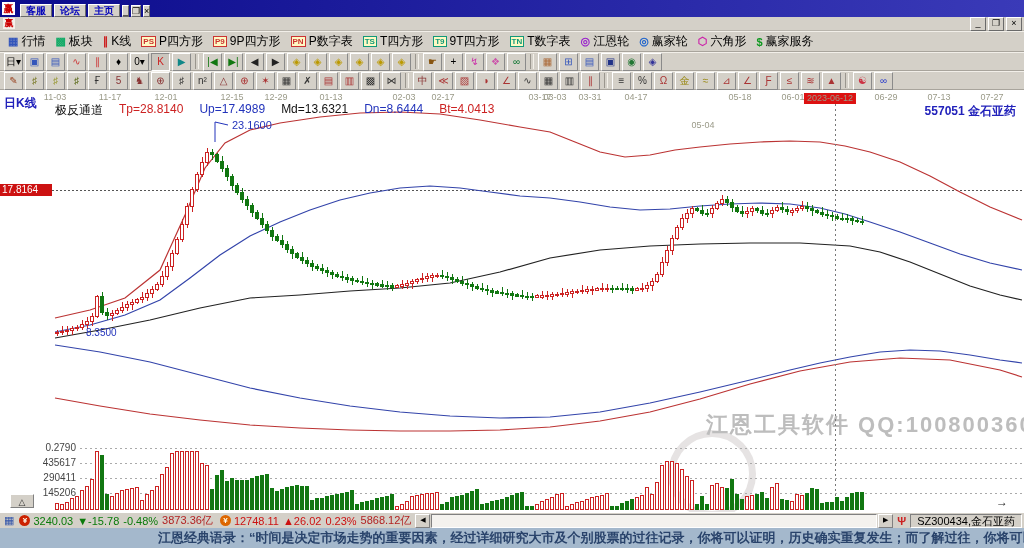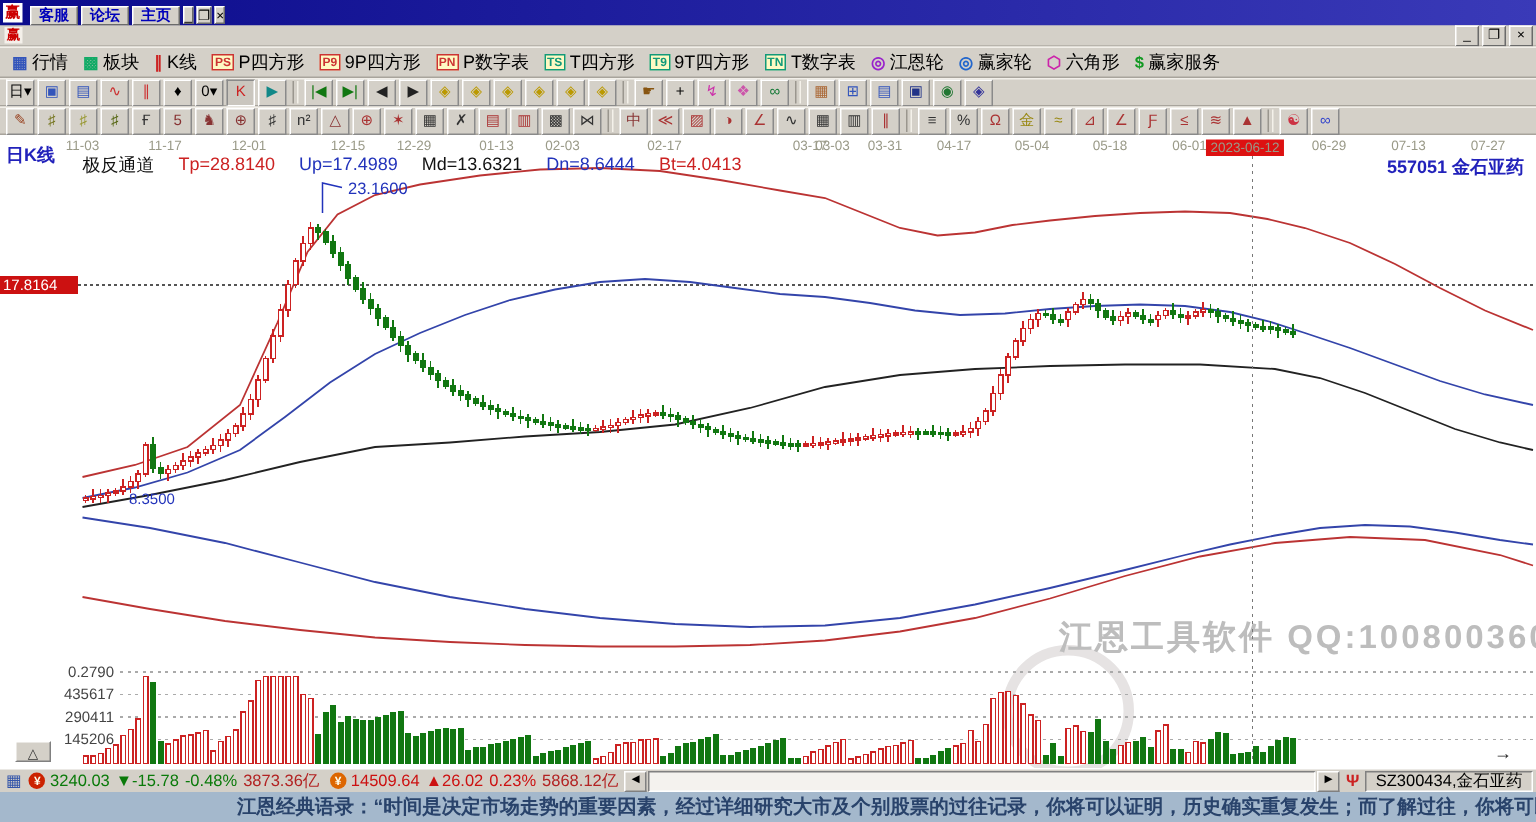--- a/index.html
+++ b/index.html
@@ -736,27 +736,27 @@
         <text x="996" y="506" fill="#222" font-size="12" font-family="Liberation Sans, sans-serif" text-anchor="start">→</text>
       </svg>
     <div class="pane-label">日K线</div>
     <div class="dates" id="dateRow">
         <span style="left: 55px;">11-03</span>
         <span style="left: 110px;">11-17</span>
         <span style="left: 166px;">12-01</span>
         <span style="left: 220px; margin-left: 12px;">12-15</span>
         <span style="left: 276px;">12-29</span>
         <span style="left: 331px;">01-13</span>
-        <span style="left: 375px;">02-03</span>
+        <span style="left: 404px;">02-03</span>
         <span style="left: 443px;">02-17</span>
         <span style="left: 523px; margin-left: 32px;">03-03</span>
         <span style="left: 540px;">03-17</span>
         <span style="left: 590px;">03-31</span>
         <span style="left: 636px;">04-17</span>
-        <span style="left: 688px;">05-04</span>
+        <span style="left: 703px; margin-top: 28px;">05-04</span>
         <span style="left: 740px;">05-18</span>
         <span style="left: 793px;">06-01</span>
         <span style="left: 886px;">06-29</span>
         <span style="left: 939px;">07-13</span>
         <span style="left: 992px;">07-27</span>
         <span class="date-chip" style="left: 830px;">2023-06-12</span>
       </div>
     <div class="legend" id="legendRow">
         <span style="color: rgb(17, 17, 17);">极反通道</span>
         <span style="color: rgb(204, 34, 34);">Tp=28.8140</span>
@@ -770,21 +770,21 @@
   </div>
 
   <div class="statusbar">
     <span class="sb-ico">▦</span>
     <span class="coin c1">¥</span>
     <span class="sb-green">3240.03</span>
     <span class="sb-green">▼-15.78</span>
     <span class="sb-green">-0.48%</span>
     <span class="sb-amt">3873.36亿</span>
     <span class="coin c2">¥</span>
-    <span class="sb-red">14509.64</span>
+    <span class="sb-red">12748.11</span>
     <span class="sb-red">▲26.02</span>
     <span class="sb-red">0.23%</span>
     <span class="sb-amt">5868.12亿</span>
     <span class="sb-scrollbtn">◀</span>
     <span class="sb-track"></span>
     <span class="sb-scrollbtn">▶</span>
     <span class="ant">Ψ</span>
     <span class="sb-symbol">SZ300434,金石亚药</span>
   </div>
 

